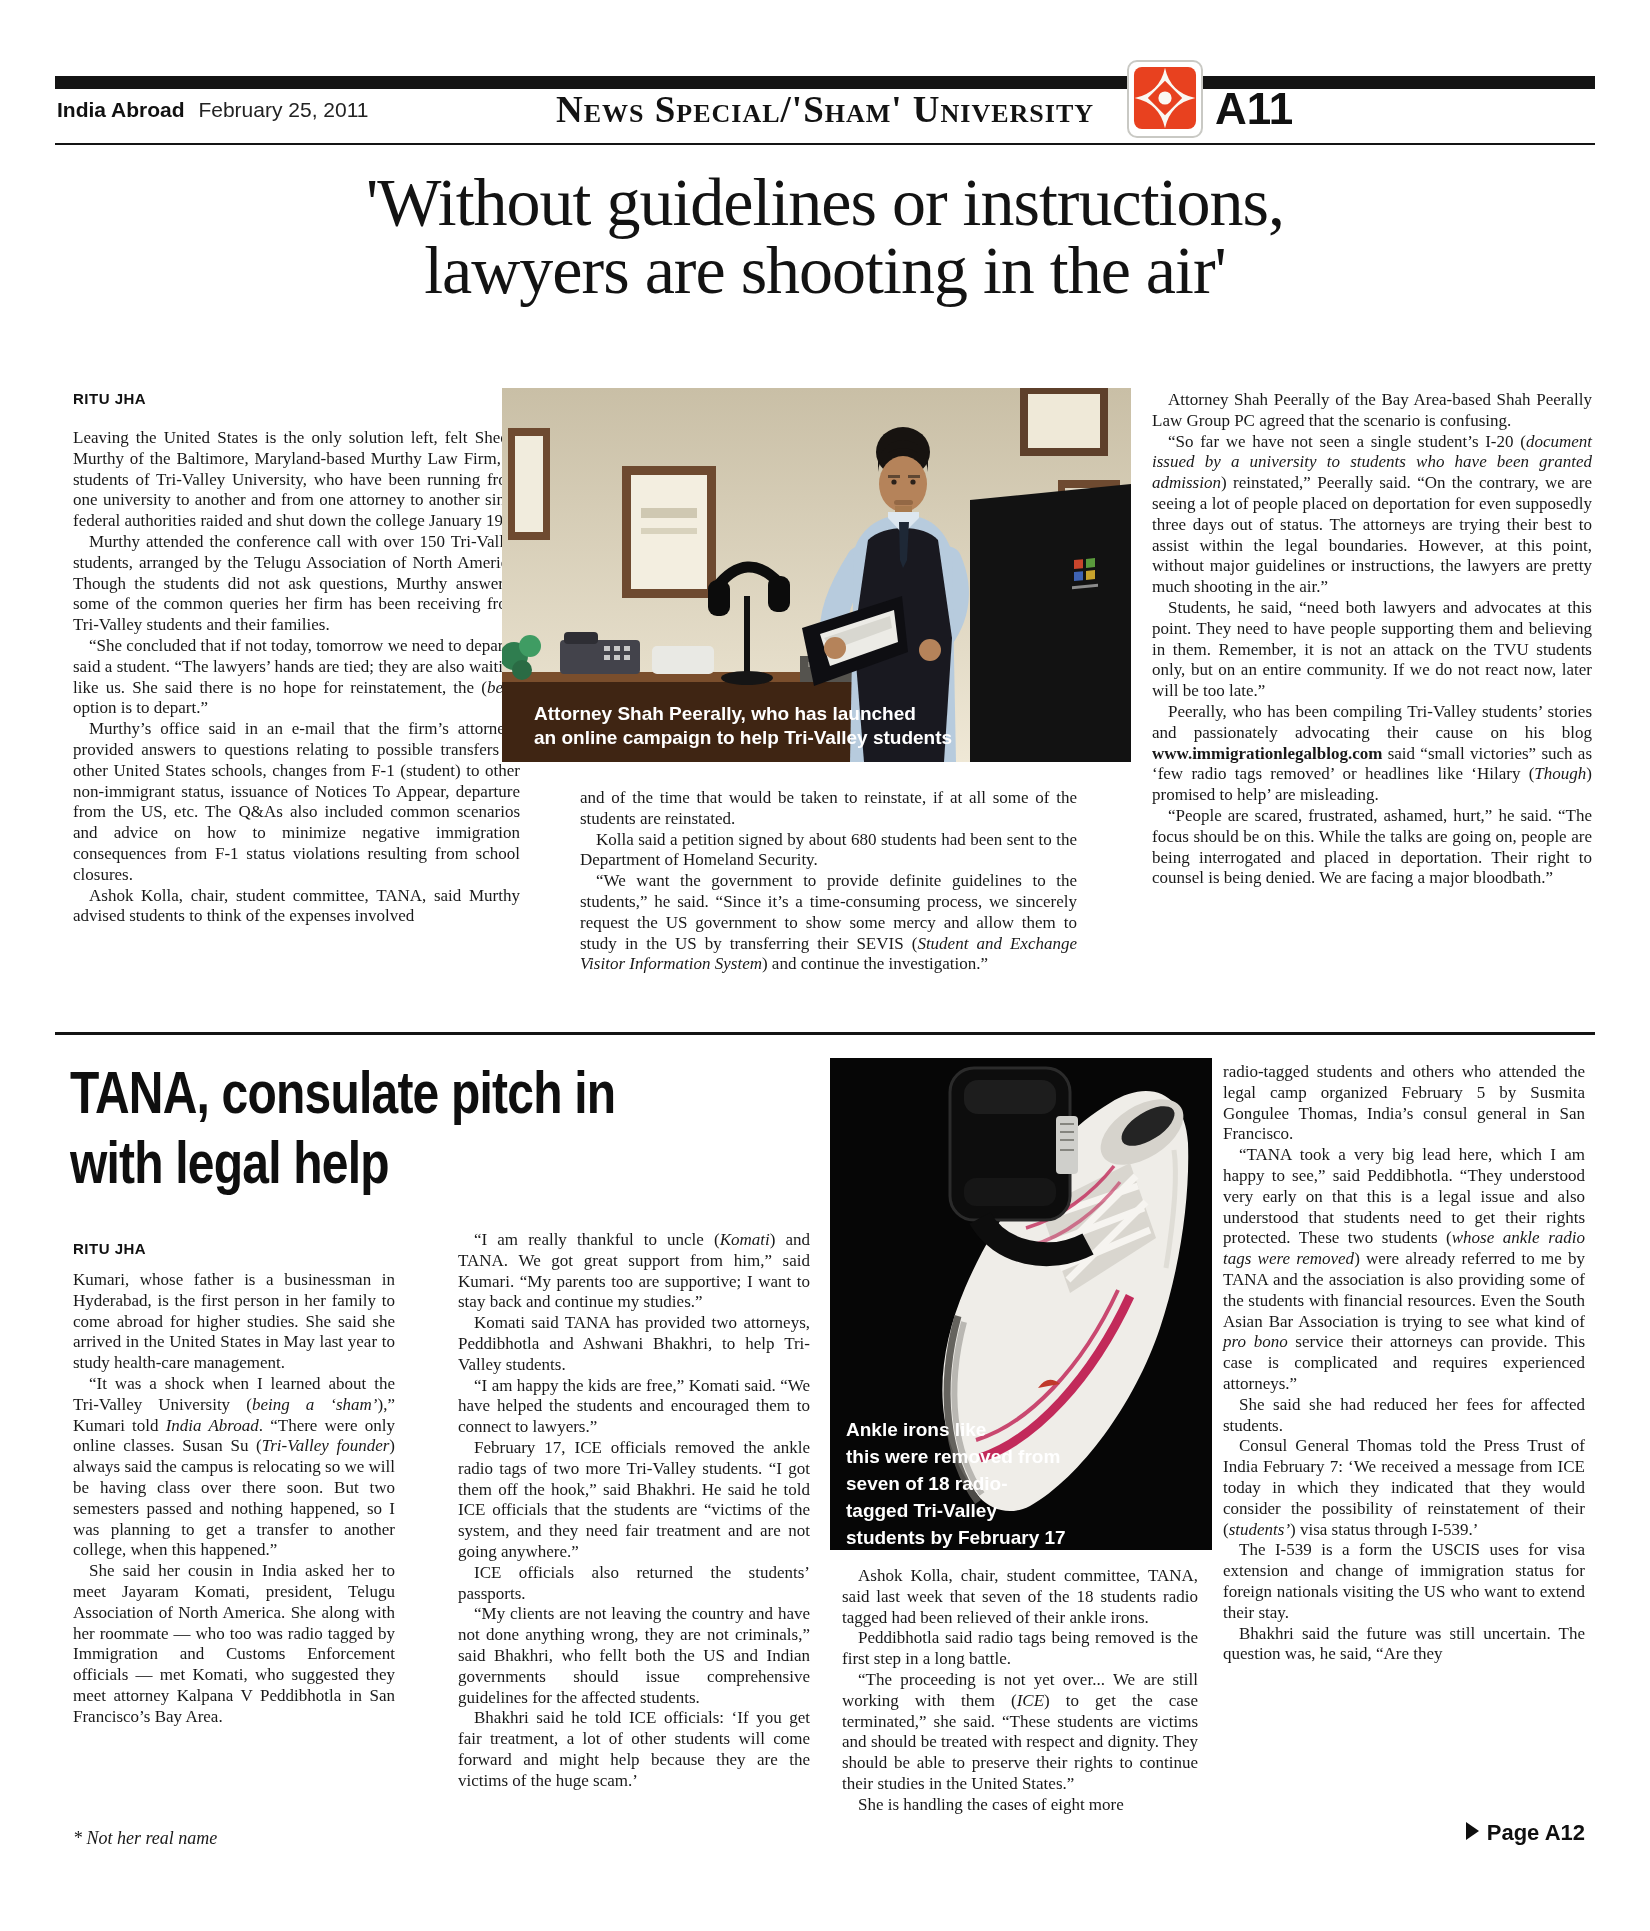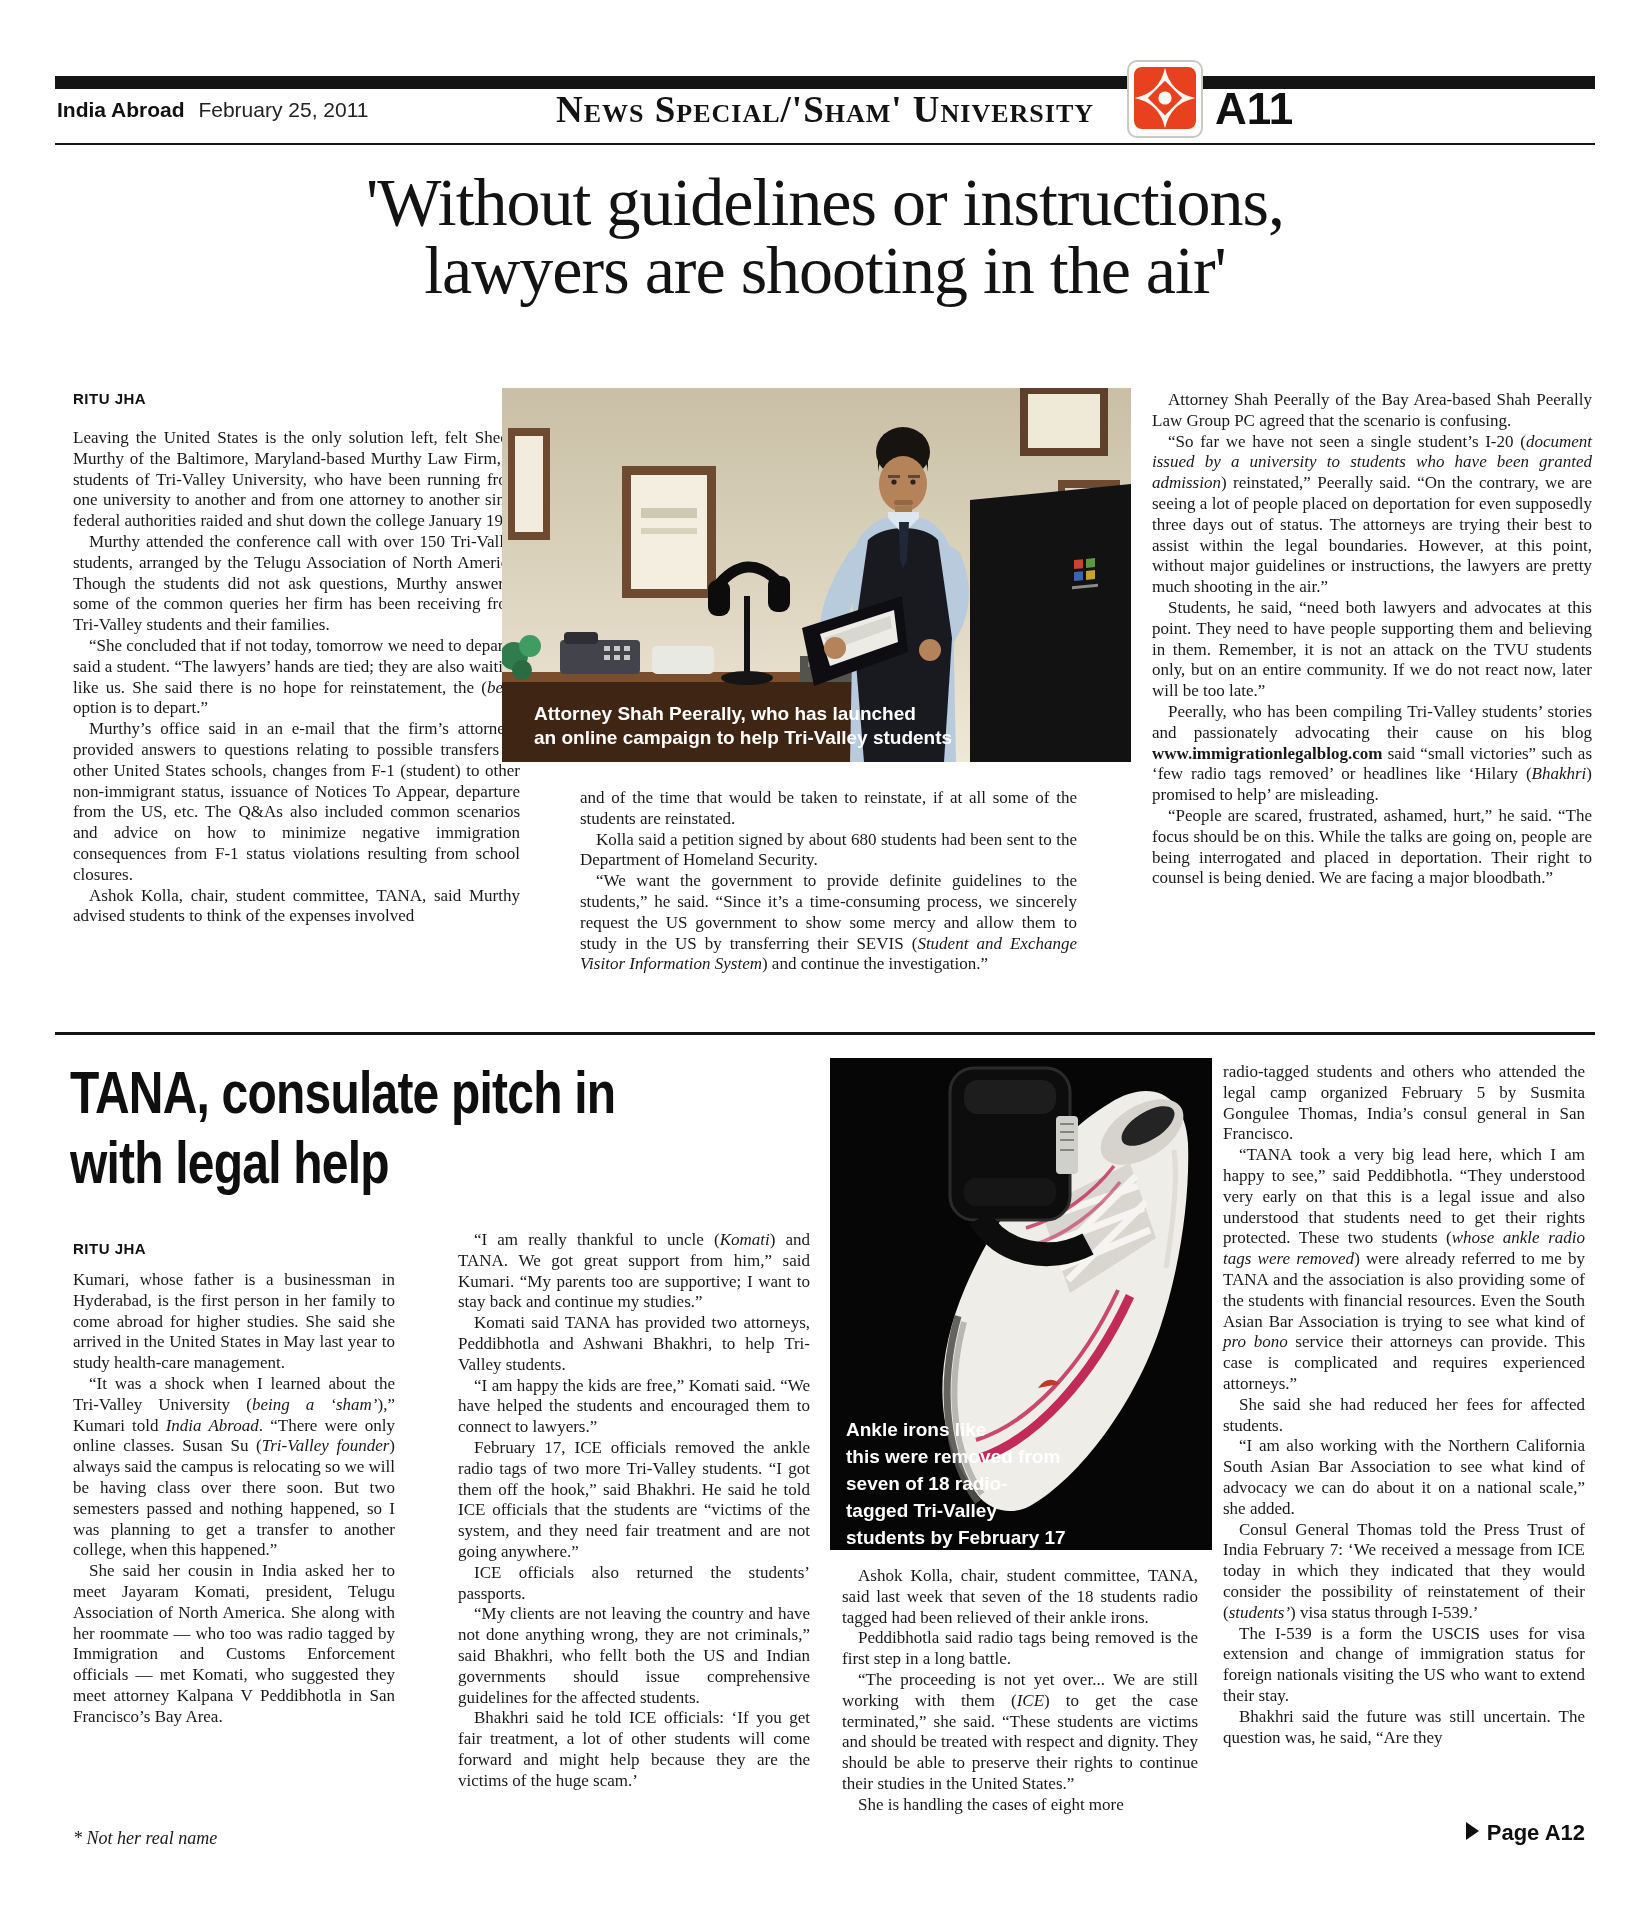--- a/index.html
+++ b/index.html
@@ -209,21 +209,21 @@
 
 <div class="abs body-text cont a1-col-mid">
     <p>and of the time that would be taken to reinstate, if at all some of the students are reinstated.</p>
     <p>Kolla said a petition signed by about 680 students had been sent to the Department of Homeland Security.</p>
     <p>“We want the government to provide definite guidelines to the students,” he said. “Since it’s a time-consuming process, we sincerely request the US government to show some mercy and allow them to study in the US by transferring their SEVIS (<i>Student and Exchange Visitor Information System</i>) and continue the investigation.”</p>
   </div>
 <div class="abs body-text a1-col-right">
     <p>Attorney Shah Peerally of the Bay Area-based Shah Peerally Law Group PC agreed that the scenario is confusing.</p>
     <p>“So far we have not seen a single student’s I-20 (<i>document issued by a university to students who have been granted admission</i>) reinstated,” Peerally said. “On the contrary, we are seeing a lot of people placed on deportation for even supposedly three days out of status. The attorneys are trying their best to assist within the legal boundaries. However, at this point, without major guidelines or instructions, the lawyers are pretty much shooting in the air.”</p>
     <p>Students, he said, “need both lawyers and advocates at this point. They need to have people supporting them and believing in them. Remember, it is not an attack on the TVU students only, but on an entire community. If we do not react now, later will be too late.”</p>
-    <p>Peerally, who has been compiling Tri-Valley students’ stories and passionately advocating their cause on his blog <b>www.immigrationlegalblog.com</b> said “small victories” such as ‘few radio tags removed’ or headlines like ‘Hilary (<i>Bhakhri</i>) promised to help’ are misleading.</p>
+    <p>Peerally, who has been compiling Tri-Valley students’ stories and passionately advocating their cause on his blog <b>www.immigrationlegalblog.com</b> said “small victories” such as ‘few radio tags removed’ or headlines like ‘Hilary (<i>Though</i>) promised to help’ are misleading.</p>
     <p>“People are scared, frustrated, ashamed, hurt,” he said. “The focus should be on this. While the talks are going on, people are being interrogated and placed in deportation. Their right to counsel is being denied. We are facing a major bloodbath.”</p>
   </div>
 
 <div class="abs rule-sep"></div>
 
 <div class="abs headline2">
   <div>TANA, consulate pitch in</div>
   <div>with legal help</div>
 </div>
 <div class="abs byline byline2">RITU JHA</div>
@@ -297,21 +297,20 @@
 <div class="abs body-text a2-col3">
     <p>Ashok Kolla, chair, student committee, TANA, said last week that seven of the 18 students radio tagged had been relieved of their ankle irons.</p>
     <p>Peddibhotla said radio tags being removed is the first step in a long battle.</p>
     <p>“The proceeding is not yet over... We are still working with them (<i>ICE</i>) to get the case terminated,” she said. “These students are victims and should be treated with respect and dignity. They should be able to preserve their rights to continue their studies in the United States.”</p>
     <p>She is handling the cases of eight more</p>
   </div>
 <div class="abs body-text cont a2-col4">
     <p>radio-tagged students and others who attended the legal camp organized February 5 by Susmita Gongulee Thomas, India’s consul general in San Francisco.</p>
     <p>“TANA took a very big lead here, which I am happy to see,” said Peddibhotla. “They understood very early on that this is a legal issue and also understood that students need to get their rights protected. These two students (<i>whose ankle radio tags were removed</i>) were already referred to me by TANA and the association is also providing some of the students with financial resources. Even the South Asian Bar Association is trying to see what kind of <i>pro bono</i> service their attorneys can provide. This case is complicated and requires experienced attorneys.”</p>
     <p>She said she had reduced her fees for affected students.</p>
-    <p>“I am also working with the Northern California South Asian Bar Association to see what kind of advocacy we can do about it on a national scale,” she added.</p>
     <p>Consul General Thomas told the Press Trust of India February 7: ‘We received a message from ICE today in which they indicated that they would consider the possibility of reinstatement of their (<i>students’</i>) visa status through I-539.’</p>
     <p>The I-539 is a form the USCIS uses for visa extension and change of immigration status for foreign nationals visiting the US who want to extend their stay.</p>
     <p>Bhakhri said the future was still uncertain. The question was, he said, “Are they</p>
   </div>
 
 <div class="abs jump">
   <span class="tri"></span><span>Page A12</span>
 </div>
 
 </body></html>

